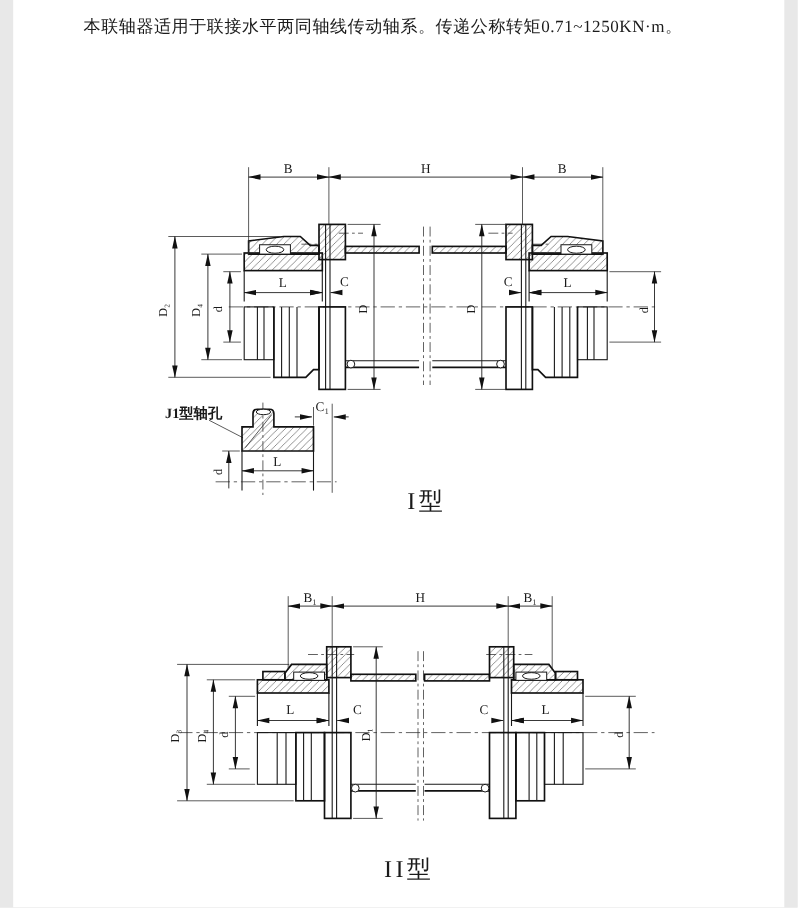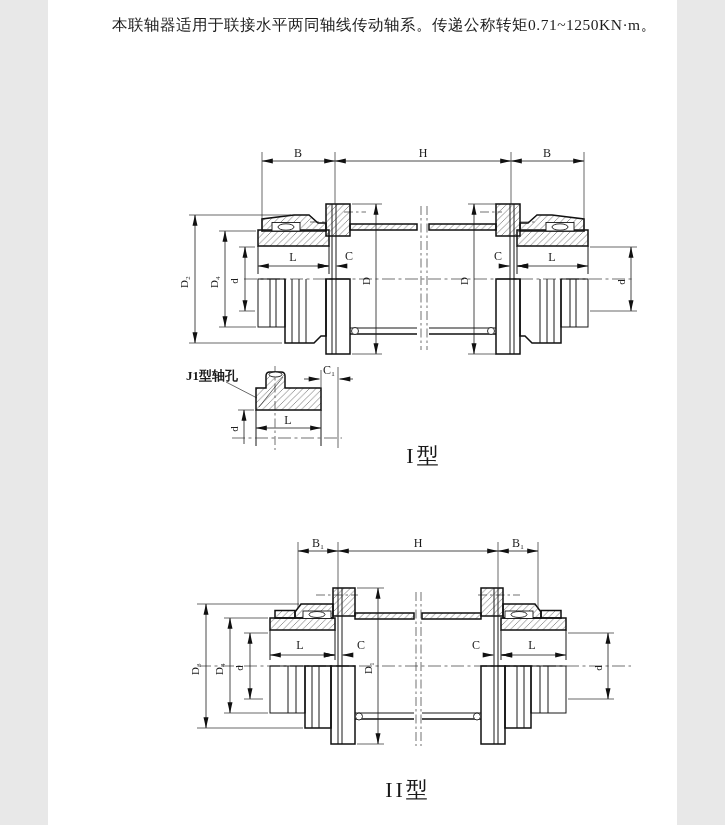--- a/index.html
+++ b/index.html
@@ -1,16 +1,16 @@
 <!DOCTYPE html>
 <html><head>
 <meta charset="utf-8">
 <style>
   html,body{margin:0;padding:0;background:#e8e8e8;}
-  .page{position:relative;width:629px;height:825px;background:#ffffff;margin:0 auto;overflow:hidden;
+  .page{position:relative;width:701px;height:825px;background:#ffffff;margin:0 auto;overflow:hidden;
         font-family:"Liberation Serif","DejaVu Serif",serif;}
   .header{position:absolute;left:64px;top:14px;width:600px;font-size:15.5px;color:#1b1b1b;
           letter-spacing:0.5px;line-height:1.4;}
   svg{position:absolute;left:0;top:0;}
   svg text{font-family:"Liberation Serif","DejaVu Sans",serif;fill:#1a1a1a;}
   .dimtxt{font-size:12px;}
   .rottxt{font-size:11px;}
   .captxt{font-size:22px;letter-spacing:3px;}
   .dettxt{font-size:13px;font-weight:bold;}
   .bold{stroke:#111;stroke-width:1.5;fill:none;stroke-linejoin:miter;}

